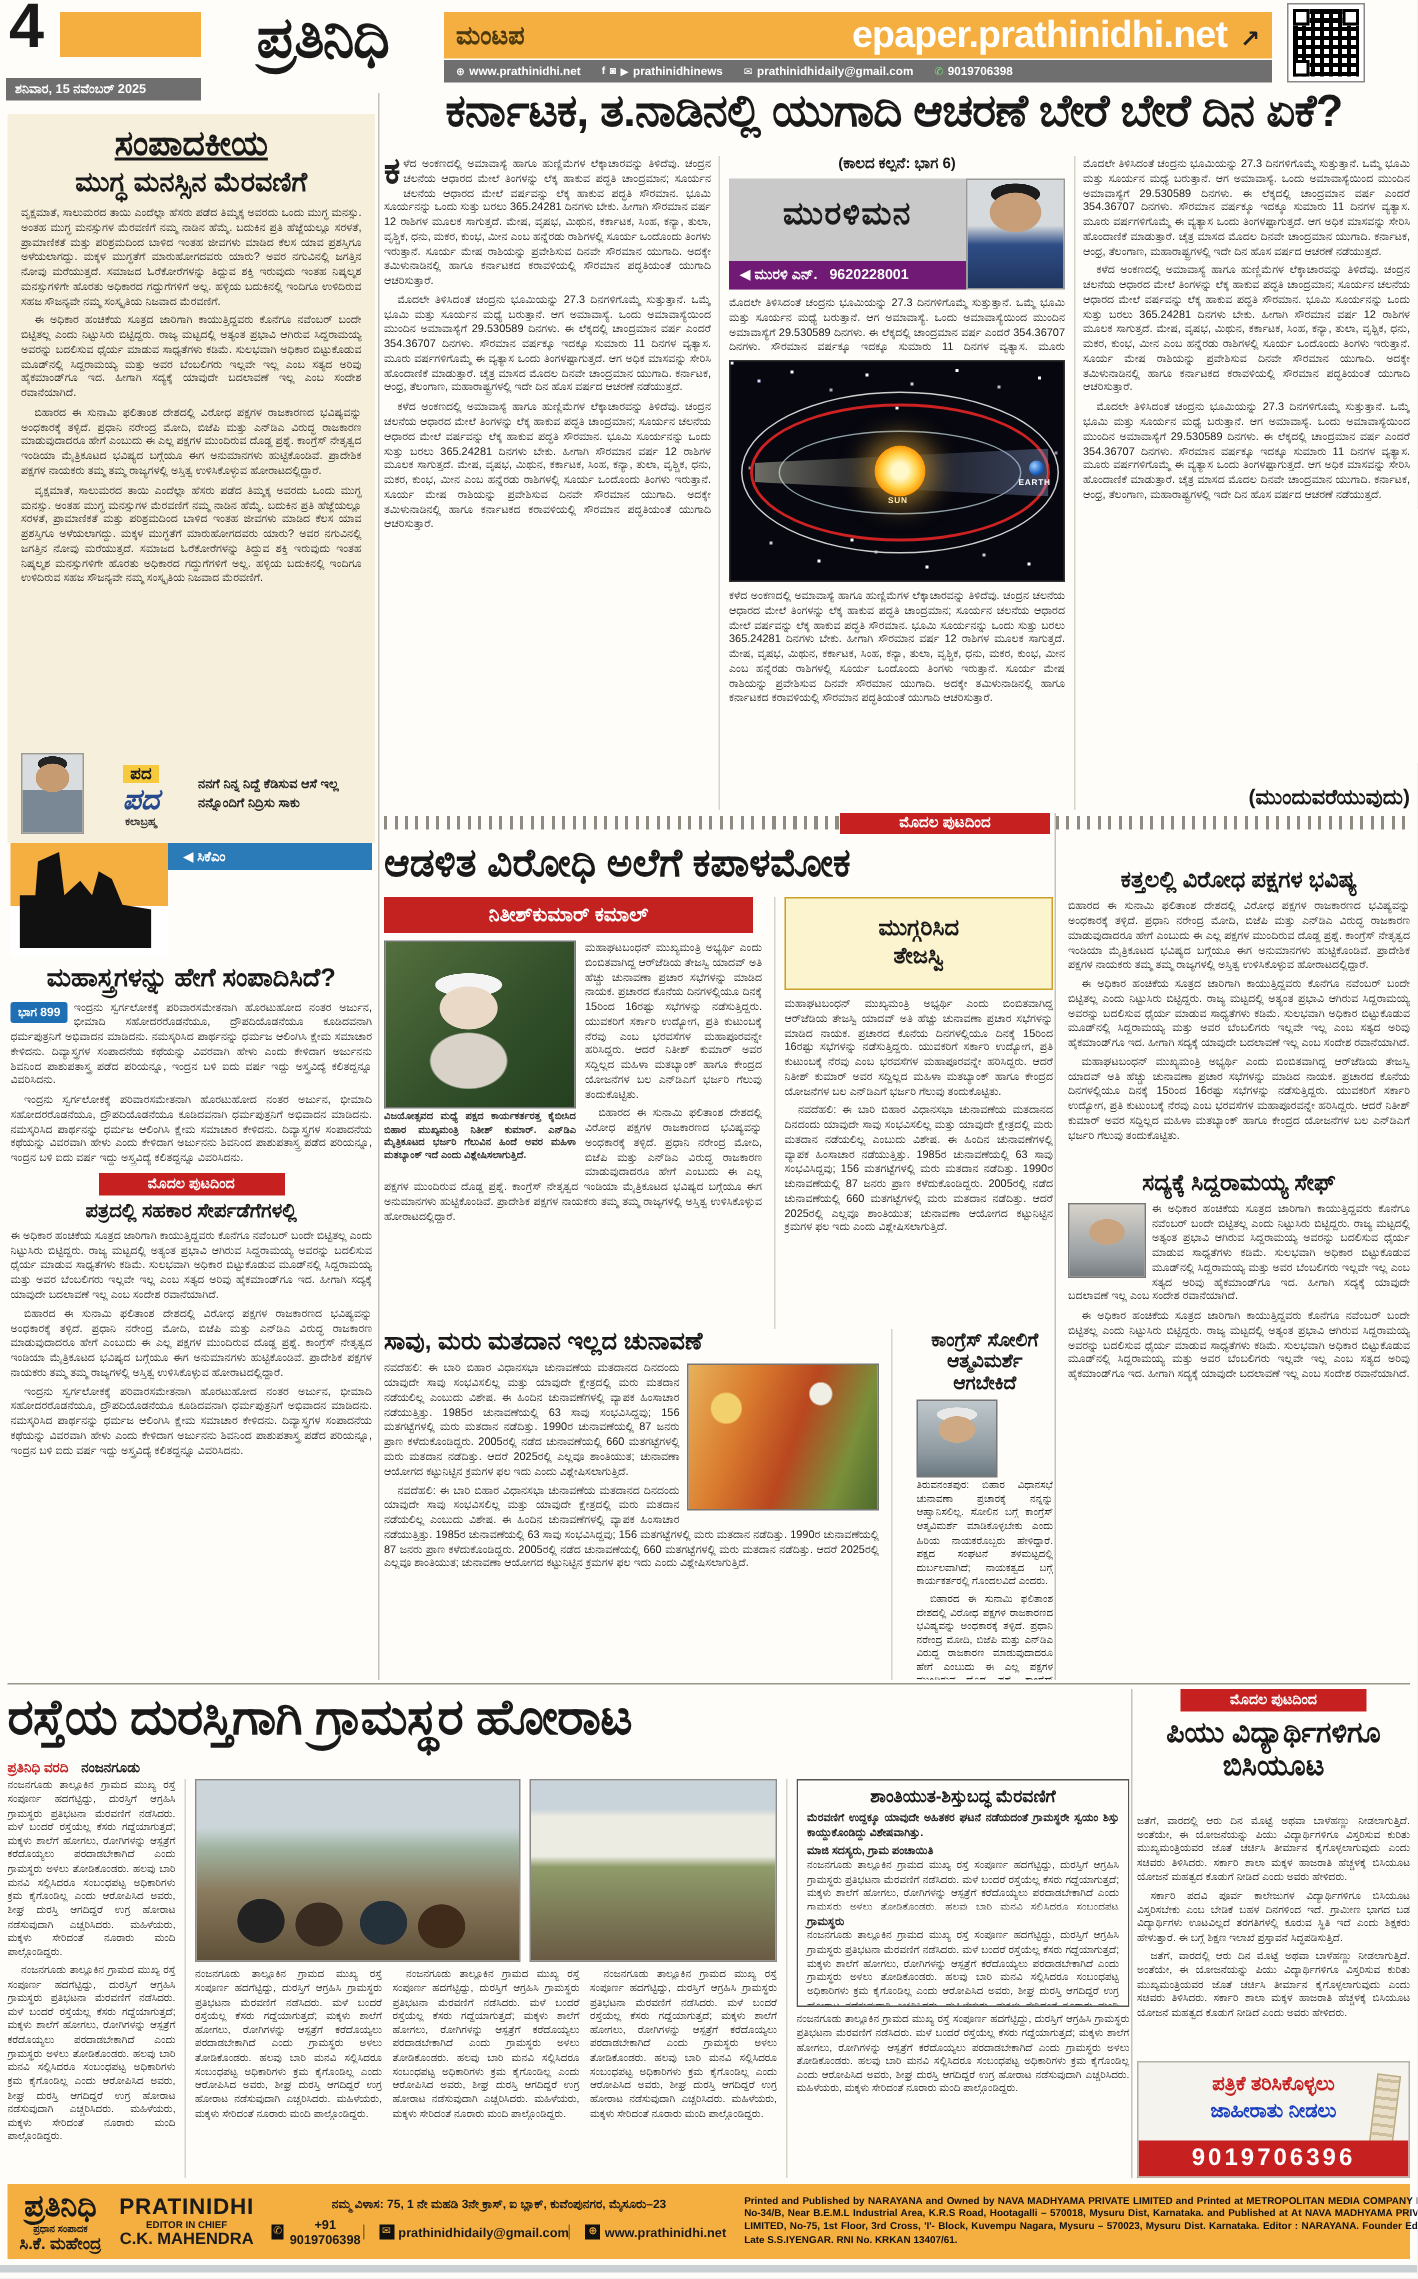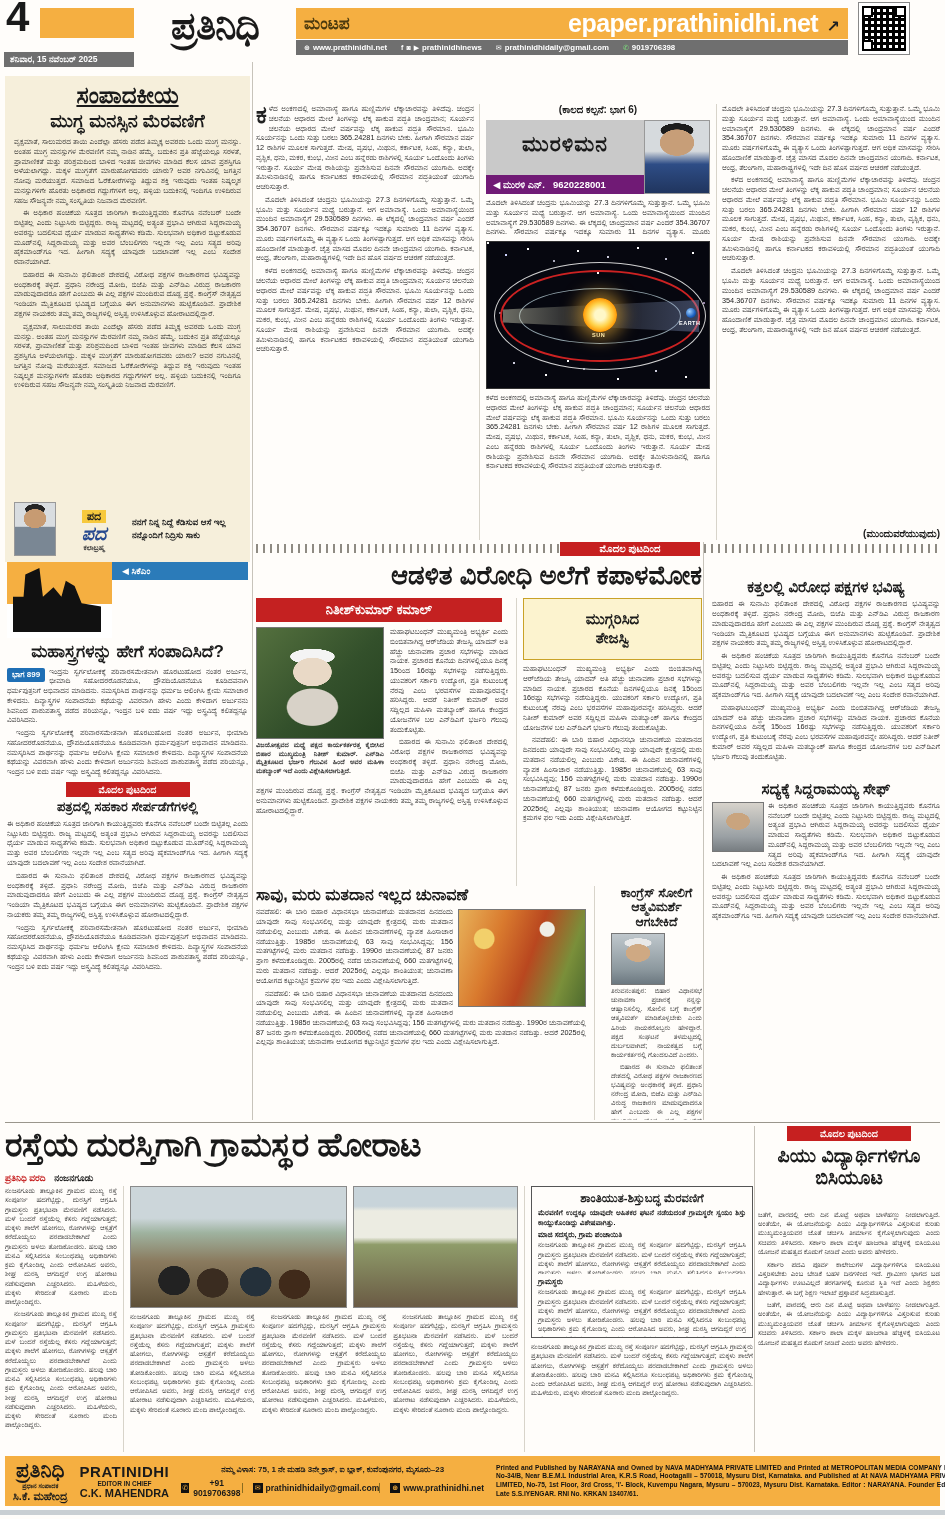--- a/index.html
+++ b/index.html
@@ -71,21 +71,21 @@
   .series-tag{font-size:10px;font-weight:800;text-align:center;margin-bottom:4px}
   .murali{height:74px;display:flex;margin-bottom:4px}
   .murali-left{flex:1;background:#c9c9c9;position:relative}
   .murali-name{font-size:21px;font-weight:800;text-align:center;padding-top:12px;letter-spacing:1px}
   .murali-bar{position:absolute;left:0;bottom:0;width:100%;height:19px;background:#701a75;color:#fff;
     font-size:9.5px;font-weight:700;display:flex;align-items:center;gap:8px;padding:0 7px}
   .murali-photo{width:66px;flex:none;border:1px solid #999;
     background:radial-gradient(ellipse 44% 30% at 50% 30%,#c79e78 60%,transparent 62%),
                radial-gradient(ellipse 42% 16% at 50% 13%,#1c1c1c 60%,transparent 62%),
                linear-gradient(180deg,#d6dadd 0 42%,#2e4d86 60%,#20355e 100%)}
-  .contd{position:absolute;right:0;bottom:0;background:#fffdfa;font-size:10px;font-weight:800;padding-left:5px}
+  .contd{position:absolute;right:0;bottom:0;background:#fffdfa;font-size:14px;font-weight:800;padding-left:5px}
 
   
   .diagram{width:100%;height:148px;background:#06070f;position:relative;overflow:hidden;
     border:1px solid #333;margin:3px 0 4px}
   .stars{position:absolute;left:0;top:0;width:2px;height:2px;background:#fff;
     box-shadow:18px 12px #cfd6ff,40px 6px #fff,66px 18px #aab,90px 8px #fff,120px 14px #ccd,150px 5px #fff,
       178px 16px #bbc,205px 10px #fff,26px 120px #ccd,58px 132px #fff,96px 126px #aab,130px 136px #fff,
       168px 128px #ccd,198px 134px #fff,12px 70px #889,216px 60px #98a,110px 30px #fff,80px 118px #fff}
   .el1{position:absolute;left:7px;top:20px;width:212px;height:108px;border:1px solid #cfcfcf;border-radius:50%}
   .el2{position:absolute;left:13px;top:28px;width:200px;height:92px;border:2px solid #c22;border-radius:50%}
@@ -118,21 +118,21 @@
   .bt-right{flex:1;display:flex;flex-direction:column}
   .bt-title{background:#f5af41;flex:1;font-size:18px;font-weight:800;display:flex;align-items:center;padding-left:10px}
   .bt-by{background:#2b7bb9;height:18px;color:#fff;font-size:9px;font-weight:700;display:flex;align-items:center;padding-left:10px}
   .bt-head{font-size:17px;margin:3px 0 5px}
   .part-pill{float:left;background:#1f6fb5;color:#fff;font-size:8px;font-weight:800;
     padding:2px 5px;margin:1px 4px 1px 0;border-radius:2px}
   .badge.left{display:block;width:124px;height:15px;font-size:9.5px;line-height:15px;margin:5px auto 3px}
   .cont-head{font-size:13px;margin-bottom:4px}
 
   
-  .mid-head{left:256px;top:560px;width:446px;text-align:right;font-size:26px;font-weight:800;white-space:nowrap}
+  .mid-head{left:256px;top:560px;width:446px;text-align:left;font-size:26px;font-weight:800;white-space:nowrap}
   .mid-top{left:256px;top:598px;width:446px;height:288px;display:flex;overflow:hidden}
   .mt-a{width:252px;overflow:hidden}
   .namebox{width:246px;height:24px;background:#c42121;color:#fff;font-size:13px;font-weight:800;
     text-align:center;line-height:24px;margin-bottom:5px}
   .nitish-wrap{float:left;width:128px;margin:0 6px 2px 0}
   .nitish-photo{width:128px;height:112px;border:1px solid #777;
     background:radial-gradient(ellipse 26% 22% at 44% 40%,#e9d9c6 58%,transparent 60%),
                radial-gradient(ellipse 30% 12% at 44% 26%,#f4f4f4 58%,transparent 60%),
                radial-gradient(ellipse 36% 30% at 44% 72%,#d8d2c8 55%,transparent 58%),
                linear-gradient(135deg,#54703e,#33502b 55%,#24401f)}
@@ -285,20 +285,21 @@
         <div class="pada-logo">ಪದ</div>
         <div class="pada-author">ಕಲಾಬ್ರಹ್ಮ</div>
       </div>
       <div class="pada-lines">
         <div>ನನಗೆ ನಿನ್ನ ನಿದ್ದೆ ಕೆಡಿಸುವ ಆಸೆ ಇಲ್ಲ</div>
         <div>ನನ್ನೊಂದಿಗೆ ನಿದ್ರಿಸು ಸಾಕು</div>
       </div>
     </div>
   </div>
 
+  <div class="abs main-headline">ಕರ್ನಾಟಕ, ತ.ನಾಡಿನಲ್ಲಿ ಯುಗಾದಿ ಆಚರಣೆ ಬೇರೆ ಬೇರೆ ದಿನ ಏಕೆ?</div>
 
   <div class="abs maincols">
     <div class="mc1">
       <p class="p ni dropcap">ಕಳೆದ ಅಂಕಣದಲ್ಲಿ ಅಮಾವಾಸ್ಯೆ ಹಾಗೂ ಹುಣ್ಣಿಮೆಗಳ ಲೆಕ್ಕಾಚಾರವನ್ನು ತಿಳಿದೆವು. ಚಂದ್ರನ ಚಲನೆಯ ಆಧಾರದ ಮೇಲೆ ತಿಂಗಳನ್ನು ಲೆಕ್ಕ ಹಾಕುವ ಪದ್ಧತಿ ಚಾಂದ್ರಮಾನ; ಸೂರ್ಯನ ಚಲನೆಯ ಆಧಾರದ ಮೇಲೆ ವರ್ಷವನ್ನು ಲೆಕ್ಕ ಹಾಕುವ ಪದ್ಧತಿ ಸೌರಮಾನ. ಭೂಮಿ ಸೂರ್ಯನನ್ನು ಒಂದು ಸುತ್ತು ಬರಲು 365.24281 ದಿನಗಳು ಬೇಕು. ಹೀಗಾಗಿ ಸೌರಮಾನ ವರ್ಷ 12 ರಾಶಿಗಳ ಮೂಲಕ ಸಾಗುತ್ತದೆ. ಮೇಷ, ವೃಷಭ, ಮಿಥುನ, ಕರ್ಕಾಟಕ, ಸಿಂಹ, ಕನ್ಯಾ, ತುಲಾ, ವೃಶ್ಚಿಕ, ಧನು, ಮಕರ, ಕುಂಭ, ಮೀನ ಎಂಬ ಹನ್ನೆರಡು ರಾಶಿಗಳಲ್ಲಿ ಸೂರ್ಯ ಒಂದೊಂದು ತಿಂಗಳು ಇರುತ್ತಾನೆ. ಸೂರ್ಯ ಮೇಷ ರಾಶಿಯನ್ನು ಪ್ರವೇಶಿಸುವ ದಿನವೇ ಸೌರಮಾನ ಯುಗಾದಿ. ಅದಕ್ಕೇ ತಮಿಳುನಾಡಿನಲ್ಲಿ ಹಾಗೂ ಕರ್ನಾಟಕದ ಕರಾವಳಿಯಲ್ಲಿ ಸೌರಮಾನ ಪದ್ಧತಿಯಂತೆ ಯುಗಾದಿ ಆಚರಿಸುತ್ತಾರೆ.</p>
       <p class="p">ಮೊದಲೇ ತಿಳಿಸಿದಂತೆ ಚಂದ್ರನು ಭೂಮಿಯನ್ನು 27.3 ದಿನಗಳಿಗೊಮ್ಮೆ ಸುತ್ತುತ್ತಾನೆ. ಒಮ್ಮೆ ಭೂಮಿ ಮತ್ತು ಸೂರ್ಯನ ಮಧ್ಯೆ ಬರುತ್ತಾನೆ. ಆಗ ಅಮಾವಾಸ್ಯೆ. ಒಂದು ಅಮಾವಾಸ್ಯೆಯಿಂದ ಮುಂದಿನ ಅಮಾವಾಸ್ಯೆಗೆ 29.530589 ದಿನಗಳು. ಈ ಲೆಕ್ಕದಲ್ಲಿ ಚಾಂದ್ರಮಾನ ವರ್ಷ ಎಂದರೆ 354.36707 ದಿನಗಳು. ಸೌರಮಾನ ವರ್ಷಕ್ಕೂ ಇದಕ್ಕೂ ಸುಮಾರು 11 ದಿನಗಳ ವ್ಯತ್ಯಾಸ. ಮೂರು ವರ್ಷಗಳಿಗೊಮ್ಮೆ ಈ ವ್ಯತ್ಯಾಸ ಒಂದು ತಿಂಗಳಷ್ಟಾಗುತ್ತದೆ. ಆಗ ಅಧಿಕ ಮಾಸವನ್ನು ಸೇರಿಸಿ ಹೊಂದಾಣಿಕೆ ಮಾಡುತ್ತಾರೆ. ಚೈತ್ರ ಮಾಸದ ಮೊದಲ ದಿನವೇ ಚಾಂದ್ರಮಾನ ಯುಗಾದಿ. ಕರ್ನಾಟಕ, ಆಂಧ್ರ, ತೆಲಂಗಾಣ, ಮಹಾರಾಷ್ಟ್ರಗಳಲ್ಲಿ ಇದೇ ದಿನ ಹೊಸ ವರ್ಷದ ಆಚರಣೆ ನಡೆಯುತ್ತದೆ.</p>
       <p class="p">ಕಳೆದ ಅಂಕಣದಲ್ಲಿ ಅಮಾವಾಸ್ಯೆ ಹಾಗೂ ಹುಣ್ಣಿಮೆಗಳ ಲೆಕ್ಕಾಚಾರವನ್ನು ತಿಳಿದೆವು. ಚಂದ್ರನ ಚಲನೆಯ ಆಧಾರದ ಮೇಲೆ ತಿಂಗಳನ್ನು ಲೆಕ್ಕ ಹಾಕುವ ಪದ್ಧತಿ ಚಾಂದ್ರಮಾನ; ಸೂರ್ಯನ ಚಲನೆಯ ಆಧಾರದ ಮೇಲೆ ವರ್ಷವನ್ನು ಲೆಕ್ಕ ಹಾಕುವ ಪದ್ಧತಿ ಸೌರಮಾನ. ಭೂಮಿ ಸೂರ್ಯನನ್ನು ಒಂದು ಸುತ್ತು ಬರಲು 365.24281 ದಿನಗಳು ಬೇಕು. ಹೀಗಾಗಿ ಸೌರಮಾನ ವರ್ಷ 12 ರಾಶಿಗಳ ಮೂಲಕ ಸಾಗುತ್ತದೆ. ಮೇಷ, ವೃಷಭ, ಮಿಥುನ, ಕರ್ಕಾಟಕ, ಸಿಂಹ, ಕನ್ಯಾ, ತುಲಾ, ವೃಶ್ಚಿಕ, ಧನು, ಮಕರ, ಕುಂಭ, ಮೀನ ಎಂಬ ಹನ್ನೆರಡು ರಾಶಿಗಳಲ್ಲಿ ಸೂರ್ಯ ಒಂದೊಂದು ತಿಂಗಳು ಇರುತ್ತಾನೆ. ಸೂರ್ಯ ಮೇಷ ರಾಶಿಯನ್ನು ಪ್ರವೇಶಿಸುವ ದಿನವೇ ಸೌರಮಾನ ಯುಗಾದಿ. ಅದಕ್ಕೇ ತಮಿಳುನಾಡಿನಲ್ಲಿ ಹಾಗೂ ಕರ್ನಾಟಕದ ಕರಾವಳಿಯಲ್ಲಿ ಸೌರಮಾನ ಪದ್ಧತಿಯಂತೆ ಯುಗಾದಿ ಆಚರಿಸುತ್ತಾರೆ.</p>
     </div>
     <div class="mcc">
       <div class="series-tag">(ಕಾಲದ ಕಲ್ಪನೆ: ಭಾಗ 6)</div>
       <div class="murali">
@@ -451,20 +452,26 @@
   <div class="abs pucol">
     <span class="badge pu">ಮೊದಲ ಪುಟದಿಂದ</span>
     <div class="sh pu-head">
       <div>ಪಿಯು ವಿದ್ಯಾರ್ಥಿಗಳಿಗೂ</div>
       <div>ಬಿಸಿಯೂಟ</div>
     </div>
     <div class="pu-text">
       <p class="p ni">ಜತೆಗೆ, ವಾರದಲ್ಲಿ ಆರು ದಿನ ಮೊಟ್ಟೆ ಅಥವಾ ಬಾಳೆಹಣ್ಣು ನೀಡಲಾಗುತ್ತಿದೆ. ಅಂತೆಯೇ, ಈ ಯೋಜನೆಯನ್ನು ಪಿಯು ವಿದ್ಯಾರ್ಥಿಗಳಿಗೂ ವಿಸ್ತರಿಸುವ ಕುರಿತು ಮುಖ್ಯಮಂತ್ರಿಯವರ ಜೊತೆ ಚರ್ಚಿಸಿ ತೀರ್ಮಾನ ಕೈಗೊಳ್ಳಲಾಗುವುದು ಎಂದು ಸಚಿವರು ತಿಳಿಸಿದರು. ಸರ್ಕಾರಿ ಶಾಲಾ ಮಕ್ಕಳ ಹಾಜರಾತಿ ಹೆಚ್ಚಳಕ್ಕೆ ಬಿಸಿಯೂಟ ಯೋಜನೆ ಮಹತ್ವದ ಕೊಡುಗೆ ನೀಡಿದೆ ಎಂದು ಅವರು ಹೇಳಿದರು.</p>
       <p class="p">ಸರ್ಕಾರಿ ಪದವಿ ಪೂರ್ವ ಕಾಲೇಜುಗಳ ವಿದ್ಯಾರ್ಥಿಗಳಿಗೂ ಬಿಸಿಯೂಟ ವಿಸ್ತರಿಸಬೇಕು ಎಂಬ ಬೇಡಿಕೆ ಬಹಳ ದಿನಗಳಿಂದ ಇದೆ. ಗ್ರಾಮೀಣ ಭಾಗದ ಬಡ ವಿದ್ಯಾರ್ಥಿಗಳು ಊಟವಿಲ್ಲದೆ ತರಗತಿಗಳಲ್ಲಿ ಕೂರುವ ಸ್ಥಿತಿ ಇದೆ ಎಂದು ಶಿಕ್ಷಕರು ಹೇಳುತ್ತಾರೆ. ಈ ಬಗ್ಗೆ ಶಿಕ್ಷಣ ಇಲಾಖೆ ಪ್ರಸ್ತಾವನೆ ಸಿದ್ಧಪಡಿಸುತ್ತಿದೆ.</p>
       <p class="p">ಜತೆಗೆ, ವಾರದಲ್ಲಿ ಆರು ದಿನ ಮೊಟ್ಟೆ ಅಥವಾ ಬಾಳೆಹಣ್ಣು ನೀಡಲಾಗುತ್ತಿದೆ. ಅಂತೆಯೇ, ಈ ಯೋಜನೆಯನ್ನು ಪಿಯು ವಿದ್ಯಾರ್ಥಿಗಳಿಗೂ ವಿಸ್ತರಿಸುವ ಕುರಿತು ಮುಖ್ಯಮಂತ್ರಿಯವರ ಜೊತೆ ಚರ್ಚಿಸಿ ತೀರ್ಮಾನ ಕೈಗೊಳ್ಳಲಾಗುವುದು ಎಂದು ಸಚಿವರು ತಿಳಿಸಿದರು. ಸರ್ಕಾರಿ ಶಾಲಾ ಮಕ್ಕಳ ಹಾಜರಾತಿ ಹೆಚ್ಚಳಕ್ಕೆ ಬಿಸಿಯೂಟ ಯೋಜನೆ ಮಹತ್ವದ ಕೊಡುಗೆ ನೀಡಿದೆ ಎಂದು ಅವರು ಹೇಳಿದರು.</p>
+    </div>
+    <div class="adbox">
+      <div class="ad1">ಪತ್ರಿಕೆ ತರಿಸಿಕೊಳ್ಳಲು</div>
+      <div class="ad2">ಜಾಹೀರಾತು ನೀಡಲು</div>
+      <div class="roll"></div>
+      <div class="adphone">9019706396</div>
     </div>
   </div>
 
   <div class="abs footer">
     <div class="f-kn">
       <div class="f-logo-kn">ಪ್ರತಿನಿಧಿ</div>
       <div class="f-small">ಪ್ರಧಾನ ಸಂಪಾದಕ</div>
       <div class="f-name">ಸಿ.ಕೆ. ಮಹೇಂದ್ರ</div>
     </div>
     <div class="f-en">

